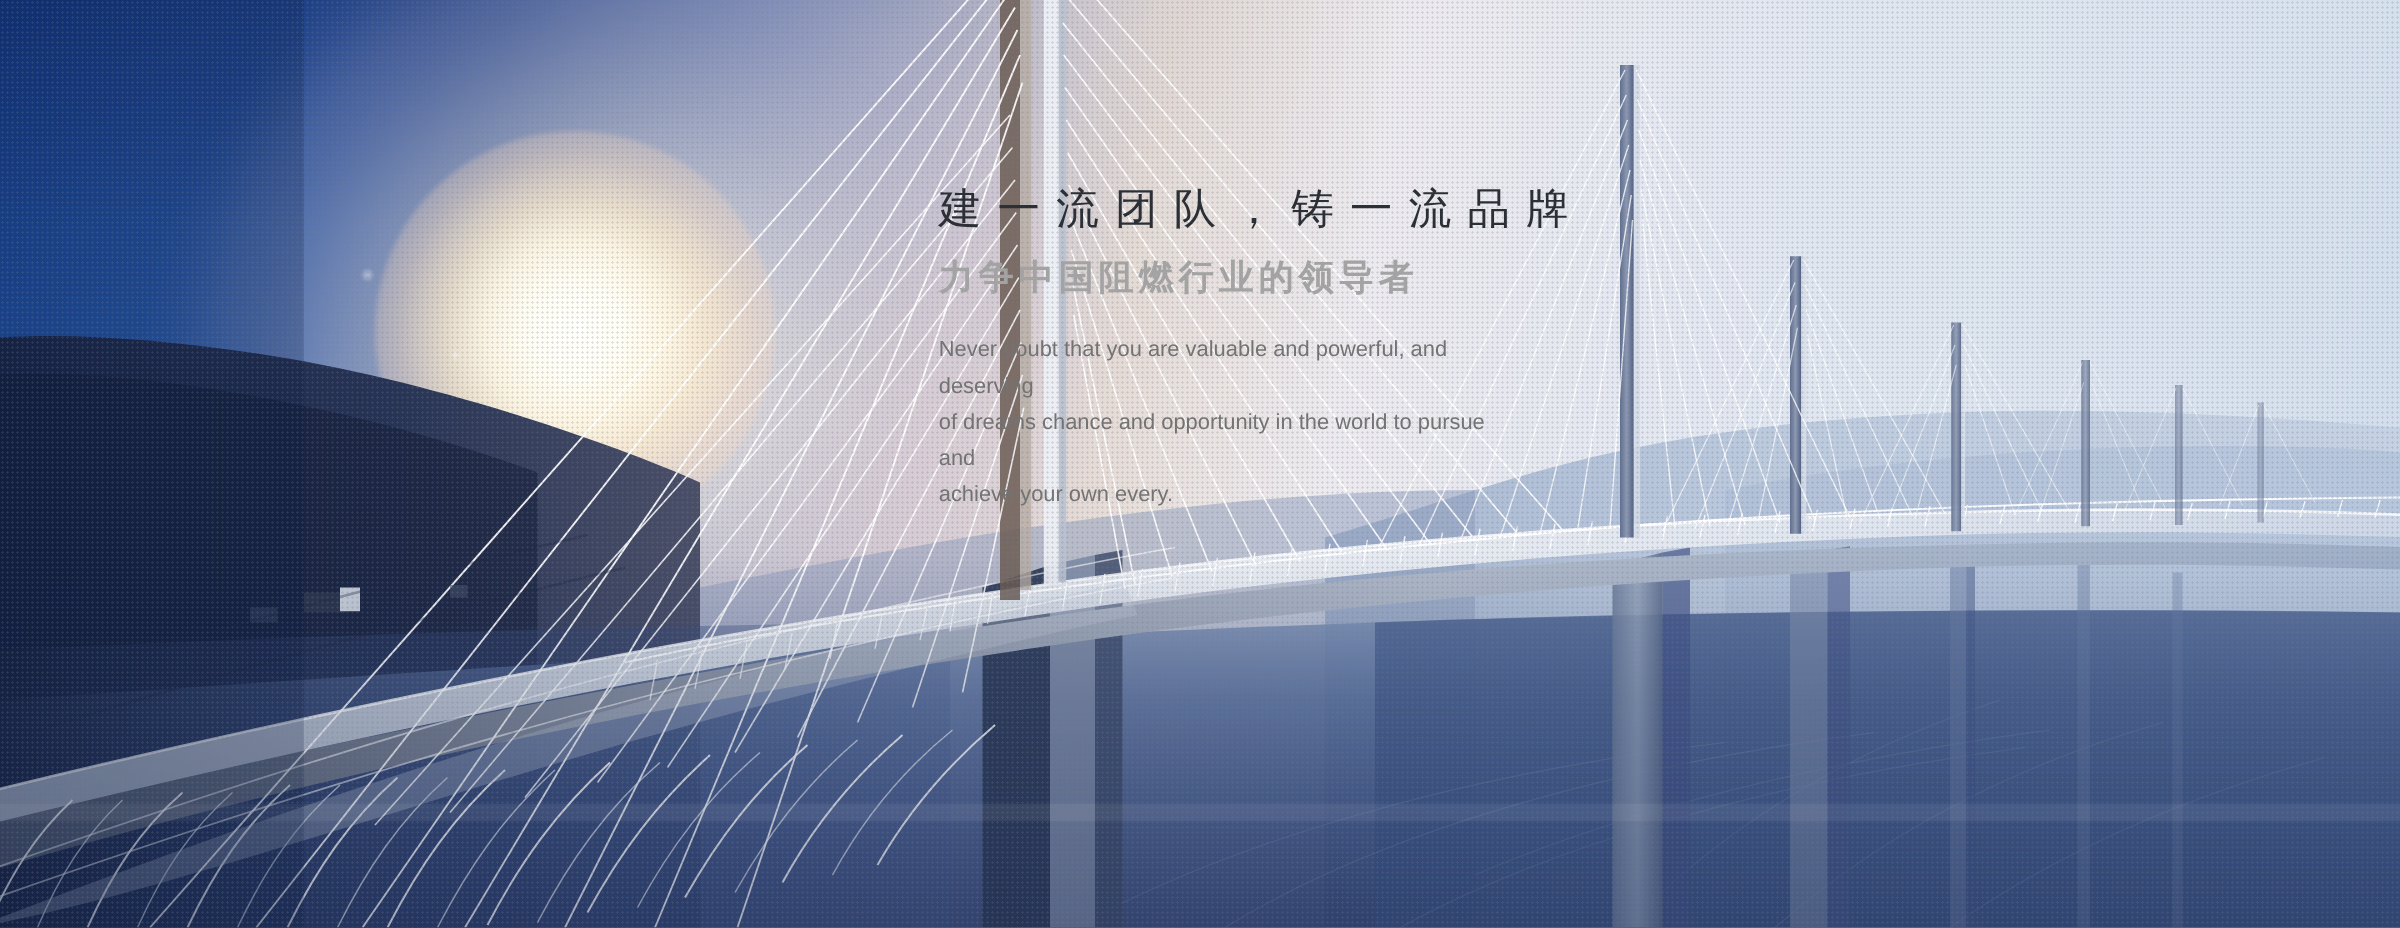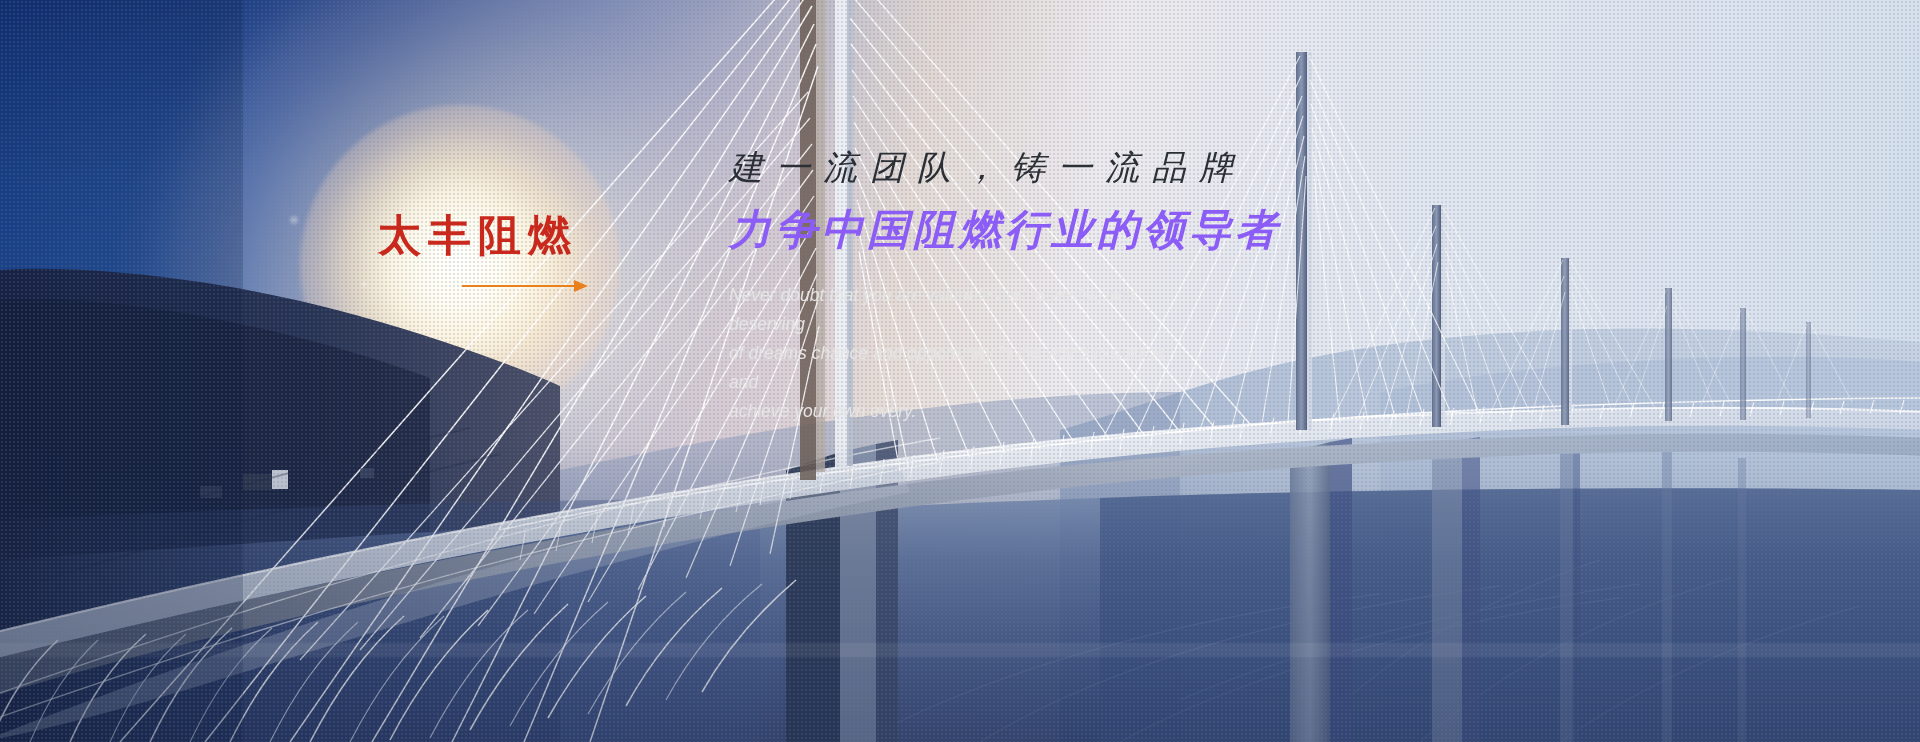--- a/index.html
+++ b/index.html
@@ -130,46 +130,46 @@
     position:absolute; left:0; top:6px; width:122px; height:2px;
     background:#e8801e;
   }
   .logo-arrow .head {
     position:absolute; left:112px; top:1px; width:0; height:0;
     border-top:6px solid transparent;
     border-bottom:6px solid transparent;
     border-left:14px solid #e8801e;
   }
 
-  .text-block { position:absolute; left:729px; top:148px; width:760px;font-style:italic; }
+  .text-block { position:absolute; left:751px; top:148px; width:760px; }
 
   .headline-sub {
     font-family:"Liberation Serif", serif;
     font-size:34px;
     letter-spacing:13px;
     color:#2b2f36;
     line-height:1.2;
     white-space:nowrap;
   }
   .headline-main {
     margin-top:17px;
     font-family:"Liberation Sans", sans-serif;
     font-weight:bold;
-    font-size:42px;
+    font-size:28px;
     letter-spacing:4px;
-    color:#8b5cf6;
+    color:#a3a3a3;
     line-height:1.15;
     white-space:nowrap;
   }
   .desc {
     margin-top:27px;
     font-family:"Liberation Sans", sans-serif;
     font-size:17.5px;
     line-height:29px;
-    color:#e5e5e5;
+    color:#737373;
     width:470px;
   }
   .desc span { display:block; }
 </style>
 </head>
 <body>
 
 <div id="banner">
 
   <div class="sky"></div>
@@ -497,27 +497,20 @@
   </svg>
 
   <div class="valley-shade"></div>
   <div class="band"></div>
   <div class="left-dark"></div>
 
   <div class="halftone"></div>
 
   <div class="content">
 
-    <div class="logo-block">
-      <div class="logo-text">太丰阻燃</div>
-      <div class="logo-arrow">
-        <div class="shaft"></div>
-        <div class="head"></div>
-      </div>
-    </div>
 
     <div class="text-block">
       <div class="headline-sub">建一流团队，铸一流品牌</div>
       <div class="headline-main">力争中国阻燃行业的领导者</div>
       <div class="desc">
         <span>Never doubt that you are valuable and powerful, and deserving</span>
         <span> of dreams chance and opportunity in the world to pursue and</span>
         <span>achieve your own every.</span>
       </div>
     </div>

